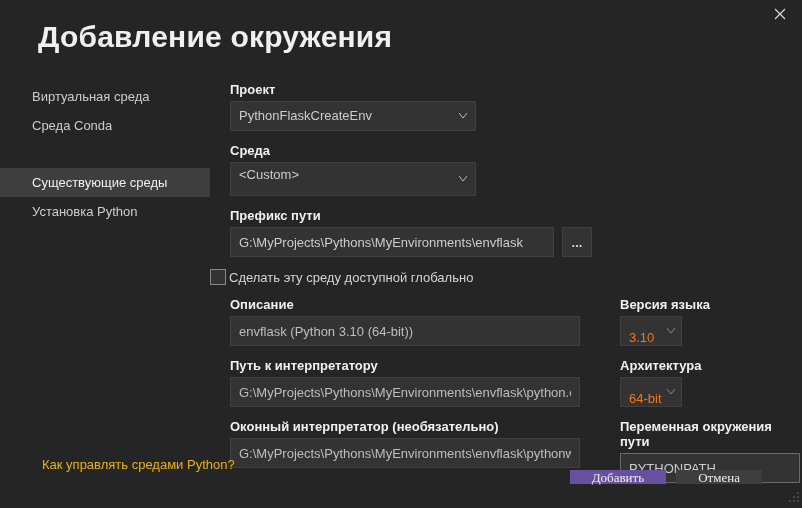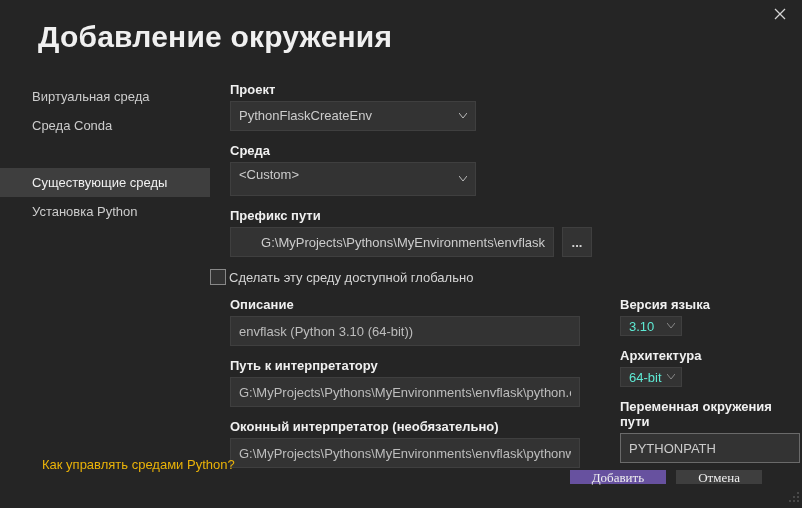--- a/index.html
+++ b/index.html
@@ -101,27 +101,27 @@
     width: 16px; height: 16px;
     border: 1px solid #888;
     background: #333;
     cursor: pointer;
   }
   .col-left { flex: 1; min-width: 0; }
   .col-right { width: 180px; flex-shrink: 0; }
   .small-select {
     background: #333333;
     border: 1px solid #3f3f3f;
-    color: #5eead4;
-    height: 20px;
+    color: #f97316;
+    height: 30px;
     width: 62px;
     padding: 0 8px;
     position: relative;
     display: flex;
-    align-items: center;
+    align-items: flex-end;
   }
   .small-select .chev { position: absolute; right: 6px; top: 50%; transform: translateY(-50%); color:#888; }
   .footer-link {
     position: absolute;
     left: 42px;
     bottom: 36px;
     color: #eab308;
     font-size: 13px;
     cursor: pointer;
   }
@@ -144,21 +144,21 @@
   .btn-primary { background: #67519f; }
   .btn-secondary { background: #3e3e3e; }
   .resize-grip {
     position: absolute;
     right: 2px;
     bottom: 2px;
     color: #777;
   }
   .resize-grip svg { width: 12px; height: 12px; }
   .w246 { width: 246px; }
-  .w324 { width: 324px; text-align: right; }
+  .w324 { width: 324px; }
   .w350 { width: 350px; }
 </style>
 </head>
 <body>
 
 <div class="close-btn">
   <svg viewBox="0 0 12 12">
       <line x1="1" y1="1" x2="11" y2="11" stroke="currentColor" stroke-width="1.2"></line>
       <line x1="11" y1="1" x2="1" y2="11" stroke="currentColor" stroke-width="1.2"></line>
     </svg>

